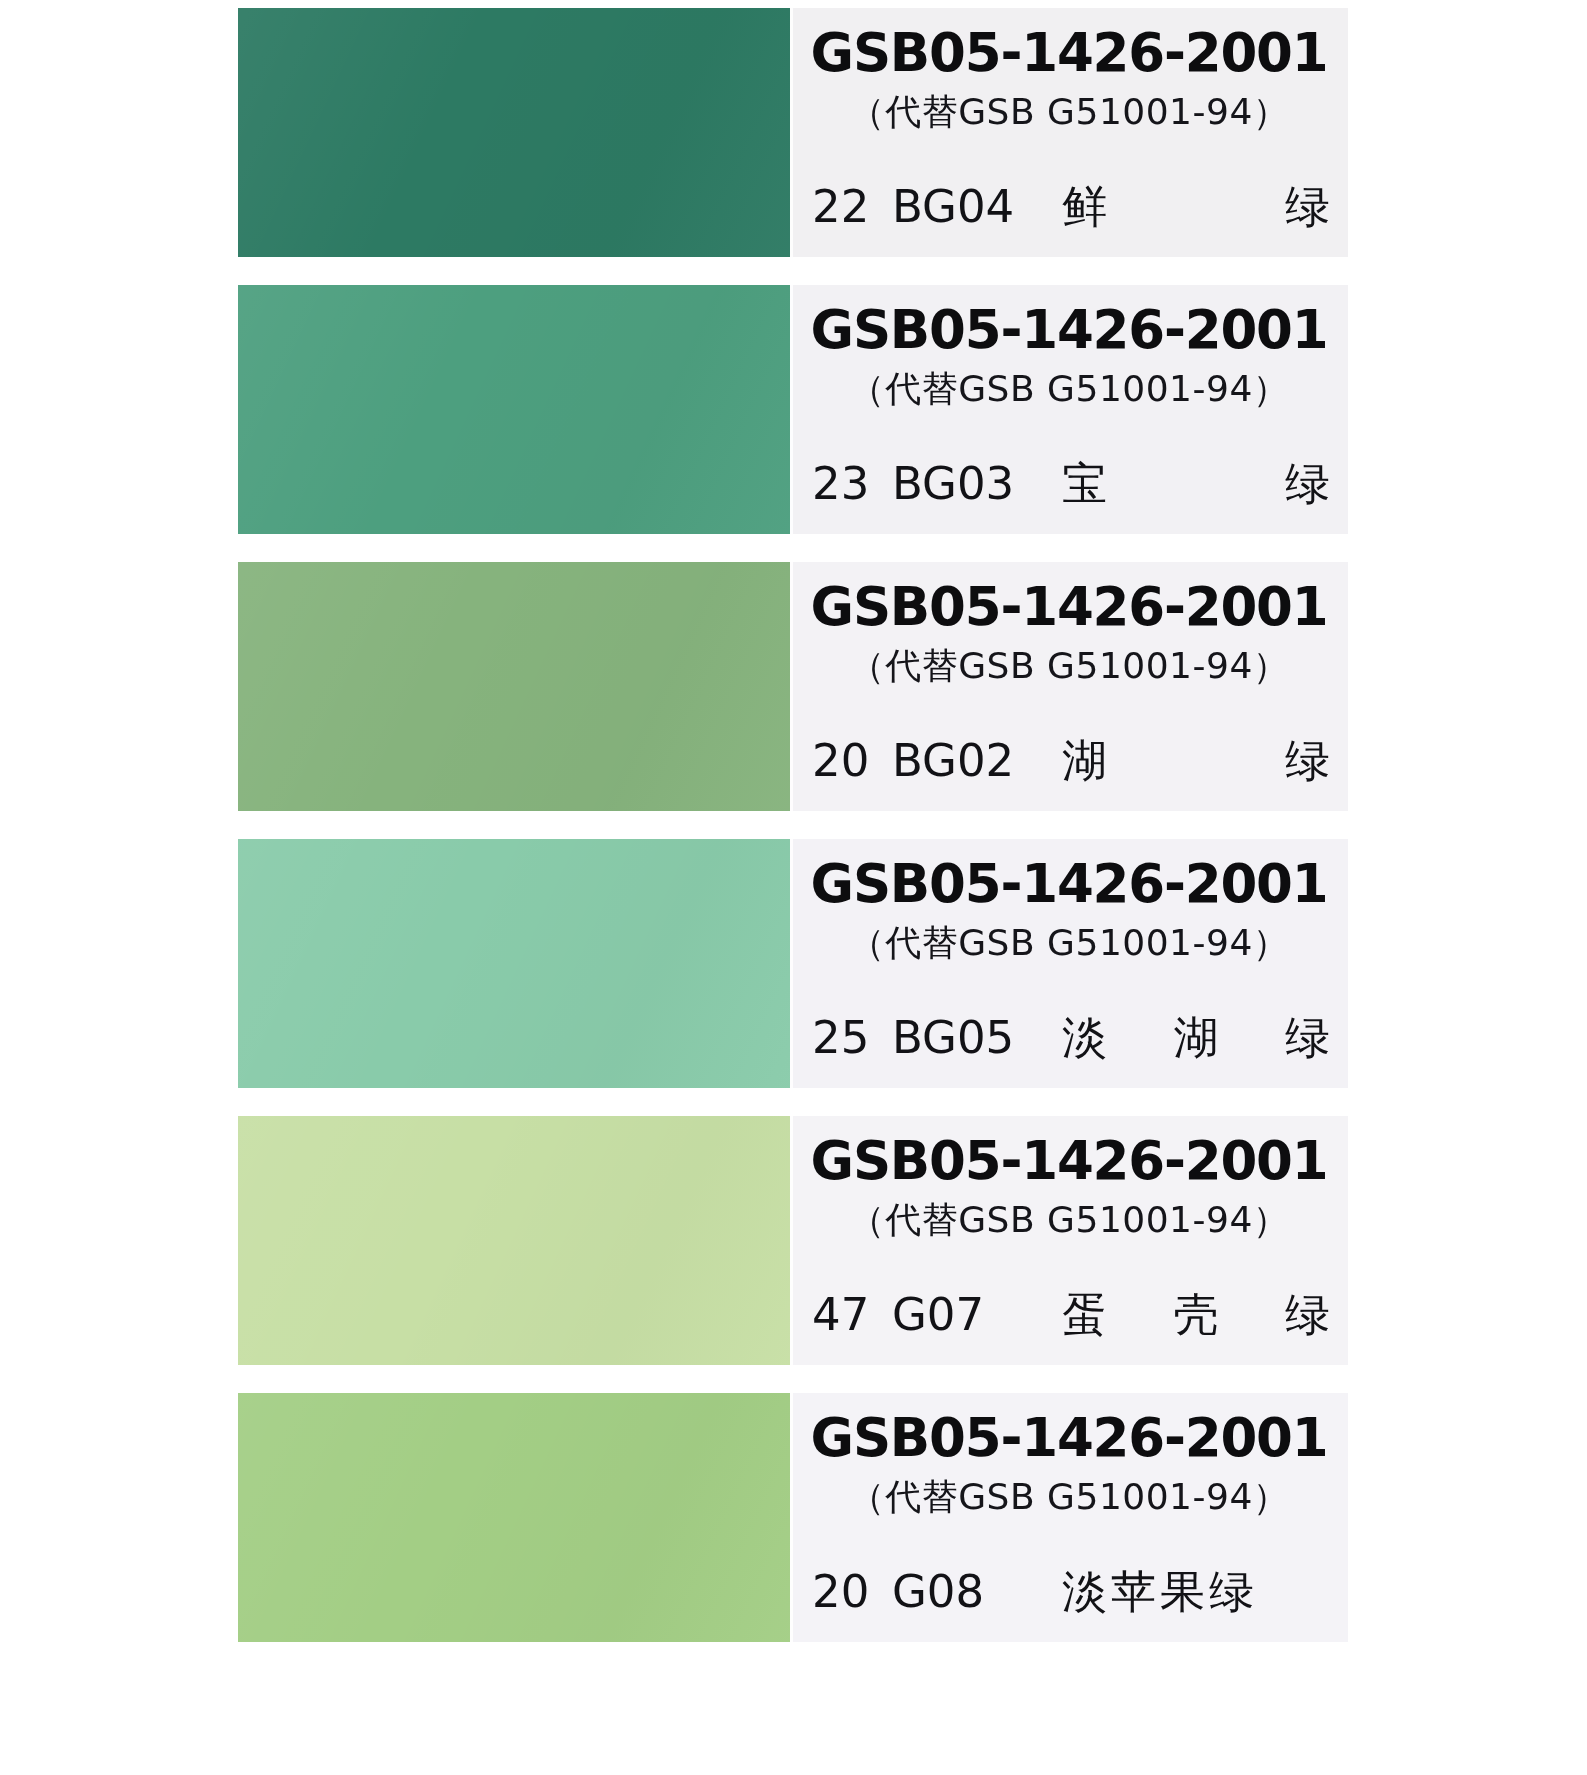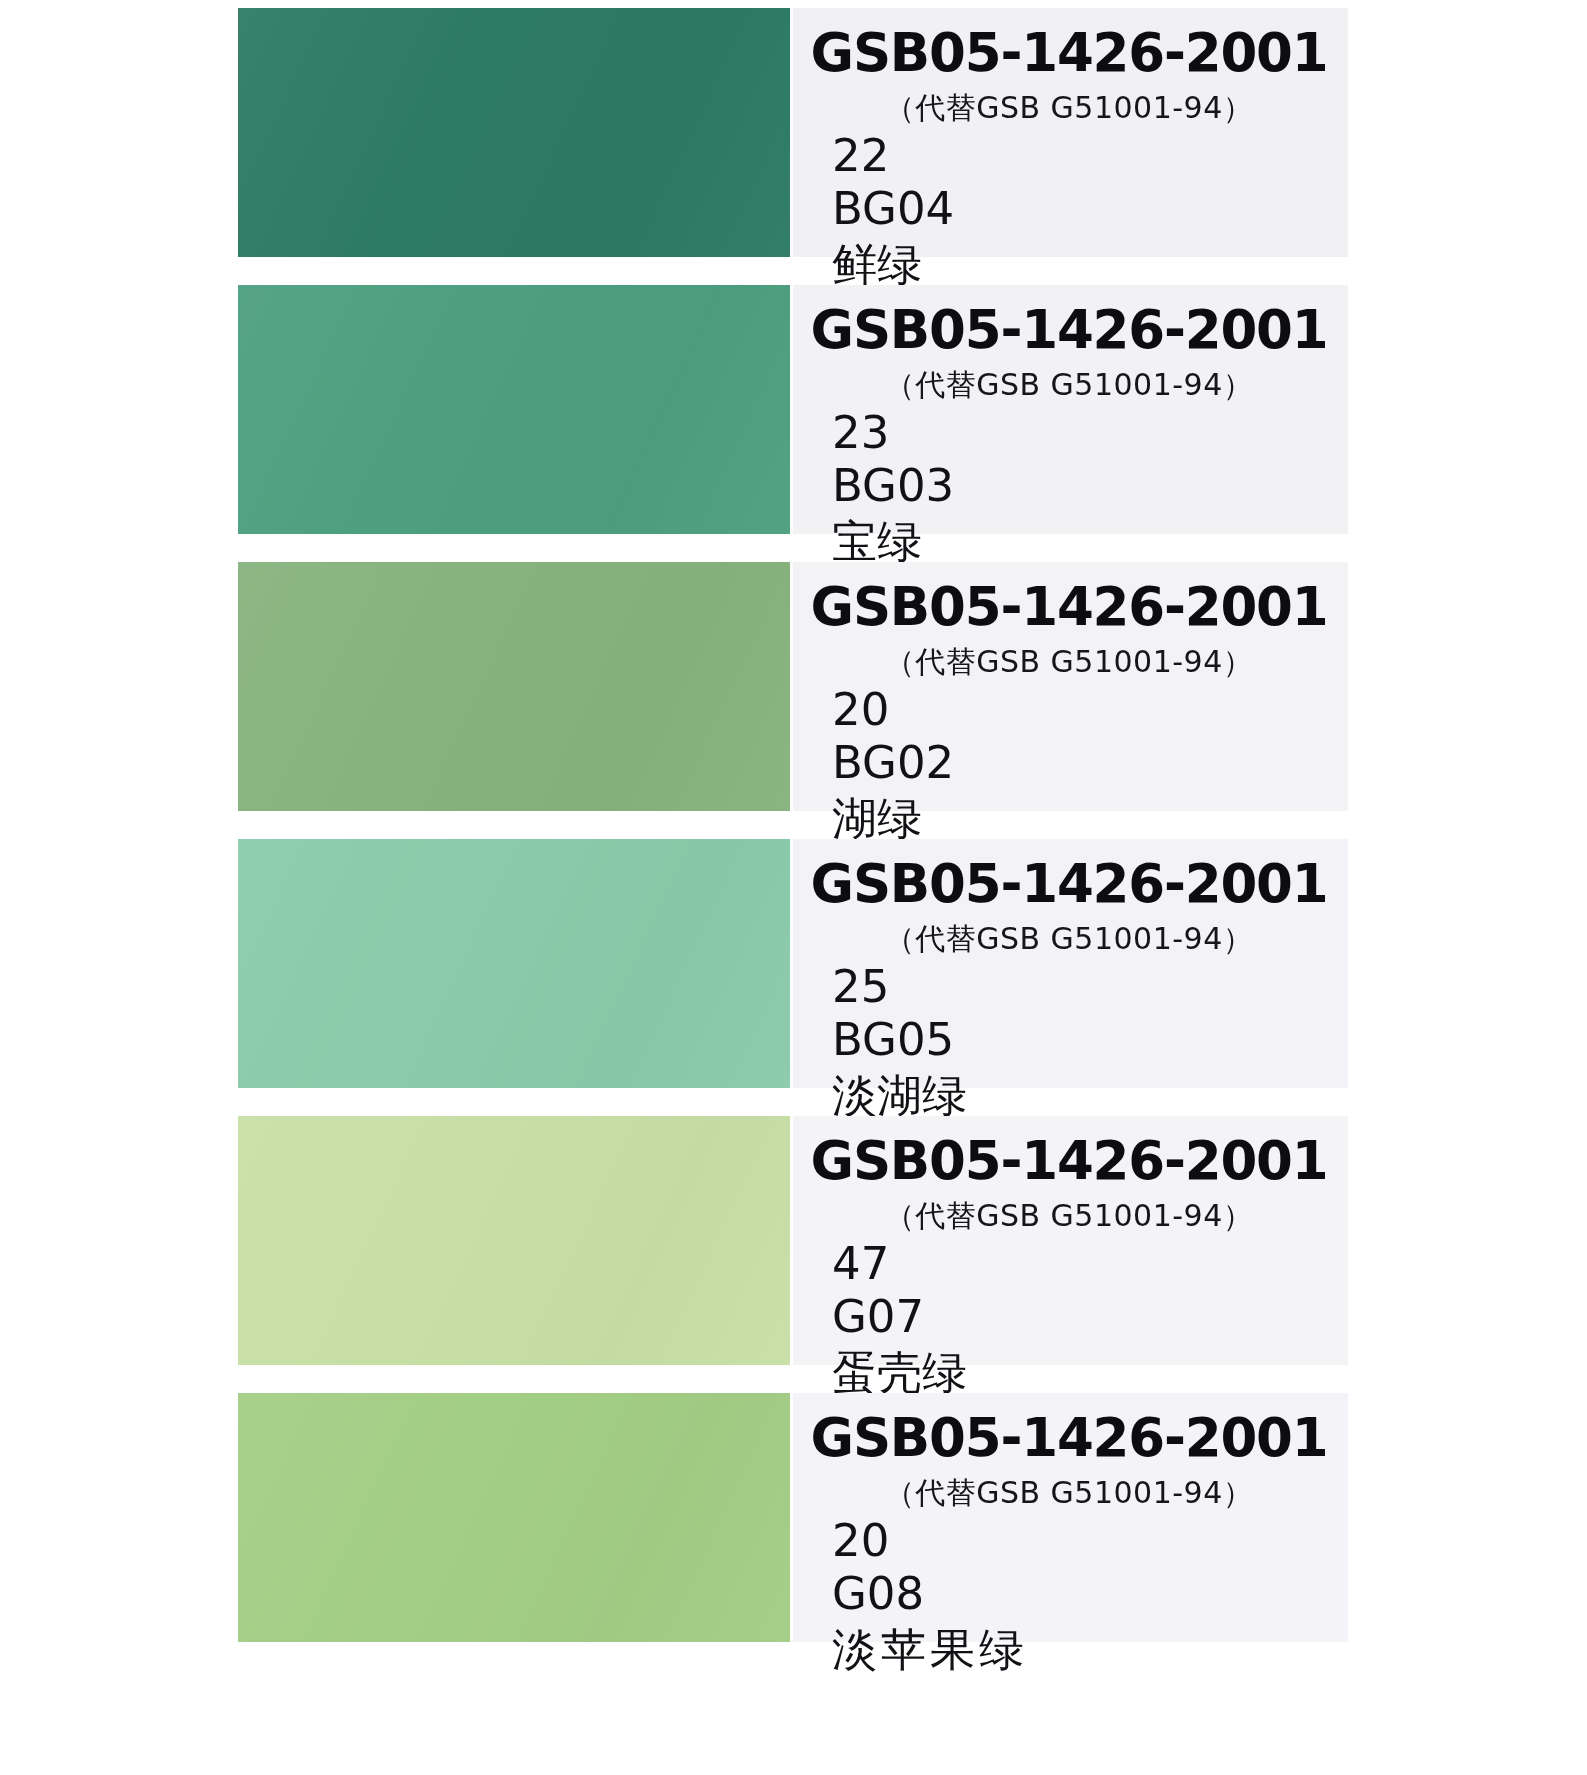--- a/index.html
+++ b/index.html
@@ -70,32 +70,32 @@
     font-weight: bold;
     letter-spacing: -1.2px;
     color: #0d0d0f;
     margin-top: 18px;
     line-height: 1.02;
     white-space: nowrap;
     font-family: "DejaVu Sans", "Liberation Sans", sans-serif;
   }
   .replaces {
     text-align: center;
-    font-size: 30px;
+    font-size: 36px;
     color: #15151a;
     margin-top: 8px;
     letter-spacing: 0.5px;
     white-space: nowrap;
     font-family: "DejaVu Sans", "Liberation Sans", sans-serif;
   }
   .entry {
     margin-top: auto;
     margin-bottom: 20px;
     display: flex;
-    flex-direction: column;
+    flex-direction: row;
     align-items: baseline;
     padding-left: 22px;
     padding-right: 18px;
     font-size: 45px;
     color: #121216;
     font-family: "DejaVu Sans", "Liberation Sans", sans-serif;
     white-space: nowrap;
   }
   .entry-num {
     flex: 0 0 auto;

